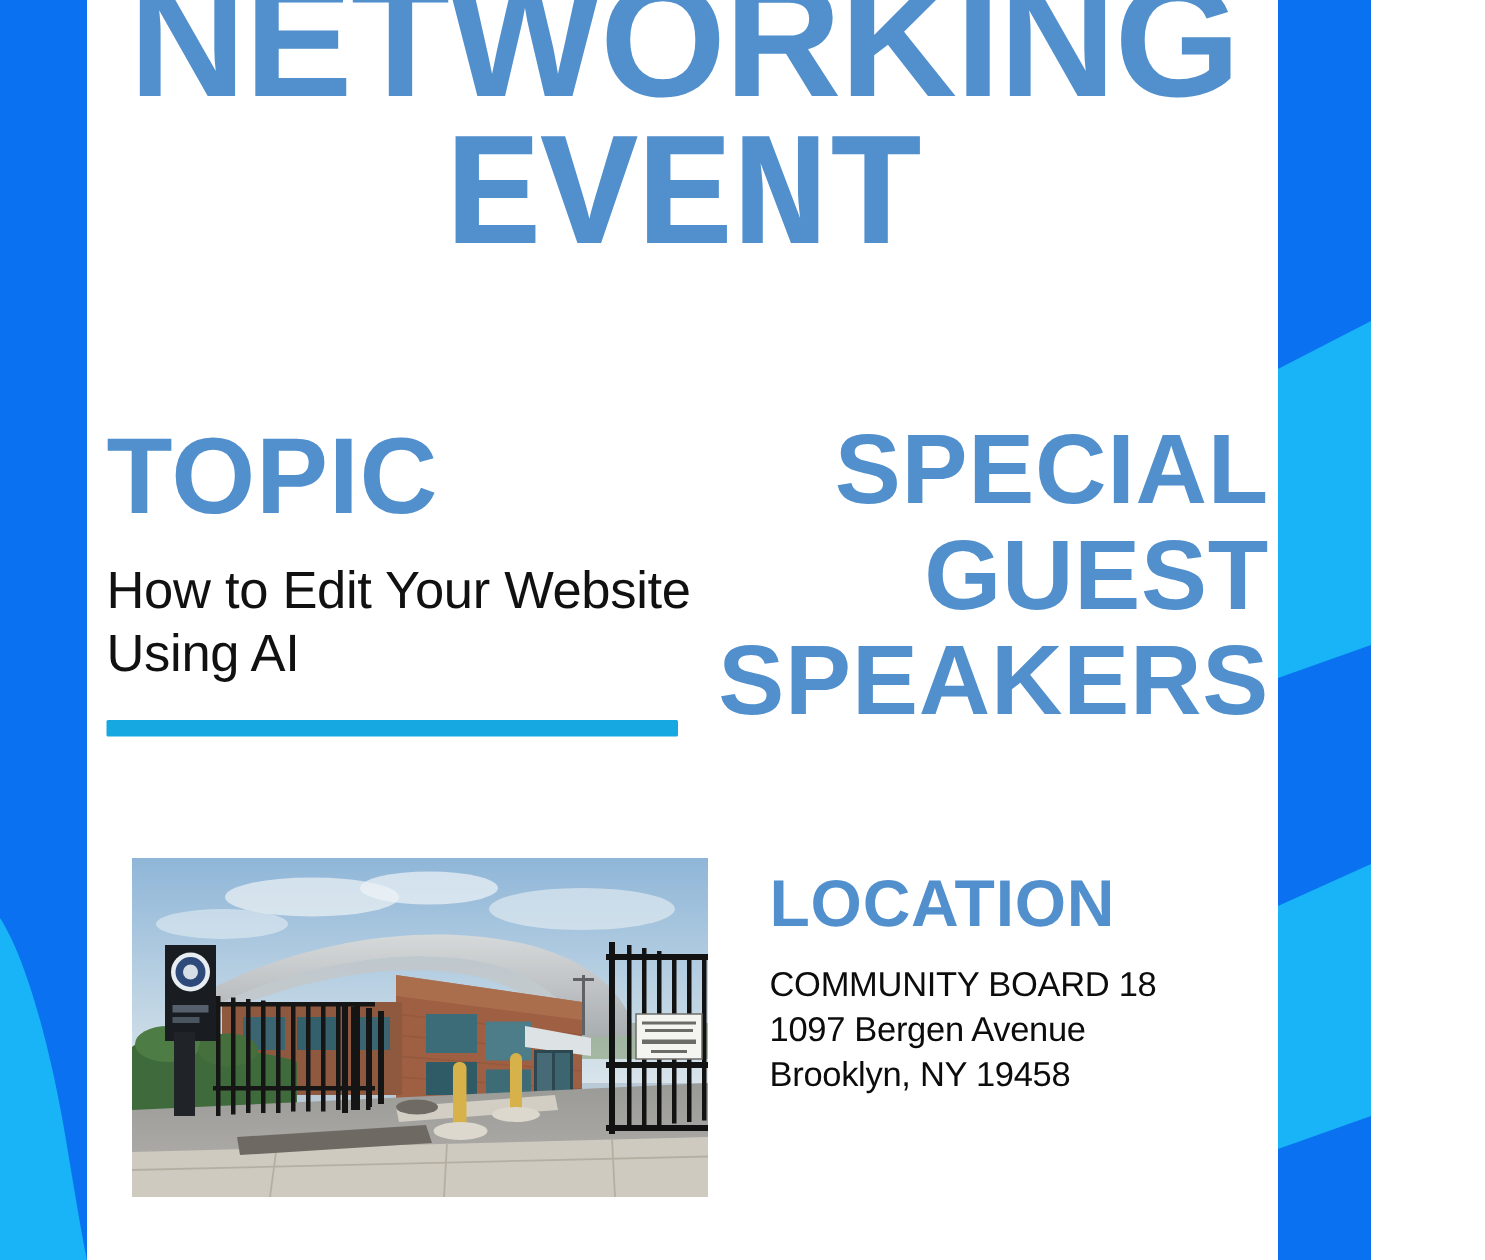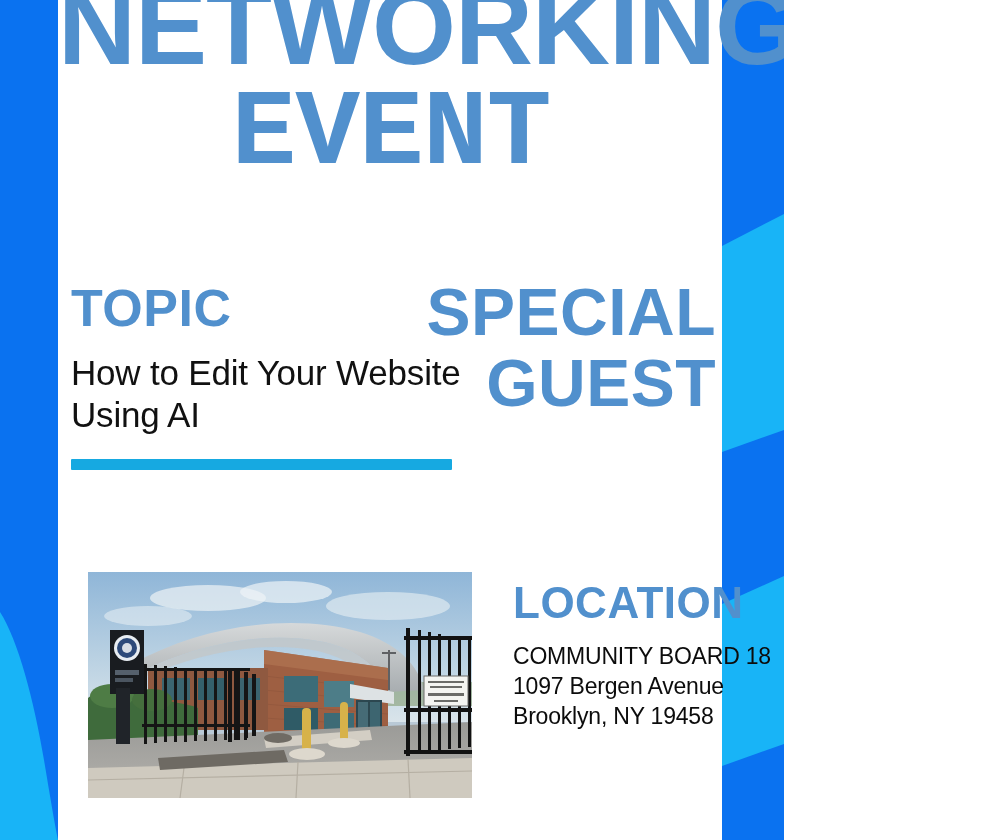--- a/index.html
+++ b/index.html
@@ -10,21 +10,21 @@
   body {
     width: 990px;
     height: 840px;
     overflow: hidden;
     font-family: "Liberation Sans", sans-serif;
     -webkit-font-smoothing: antialiased;
   }
 
   .poster {
     position: relative;
-    width: 784px;
+    width: 914px;
     height: 840px;
     background: #ffffff;
     overflow: hidden;
   }
 
   
   .band {
     position: absolute;
     top: 0;
     height: 840px;
@@ -56,21 +56,21 @@
   
   .topic-block {
     position: absolute;
     left: 71px;
     top: 281px;
     width: 400px;
   }
   .section-heading {
     color: #5190cd;
     font-weight: 700;
-    font-size: 52px;
+    font-size: 72px;
     line-height: 1.05;
     letter-spacing: 0.5px;
     margin: 0;
   }
   .topic-body {
     color: #111111;
     font-weight: 400;
     font-size: 35px;
     line-height: 1.22;
     margin: 16px 0 0 0;
@@ -156,20 +156,21 @@
   <div class="topic-block">
     <h2 class="section-heading">TOPIC</h2>
     <p class="topic-body">How to Edit Your Website Using AI</p>
     <div class="rule"></div>
   </div>
 
   <div class="speakers-block">
     <h2 class="section-heading">
       <span>SPECIAL</span><br>
       <span>GUEST</span><br>
+      <span>SPEAKERS</span>
     </h2>
   </div>
 
   <div class="photo">
     <svg viewBox="0 0 384 226" preserveAspectRatio="none" aria-hidden="true">
       <defs>
         <linearGradient id="skyg" x1="0" y1="0" x2="0" y2="1">
           <stop offset="0%" stop-color="#8fb6d8"></stop>
           <stop offset="55%" stop-color="#b8d0e2"></stop>
           <stop offset="100%" stop-color="#d9e4ea"></stop>

